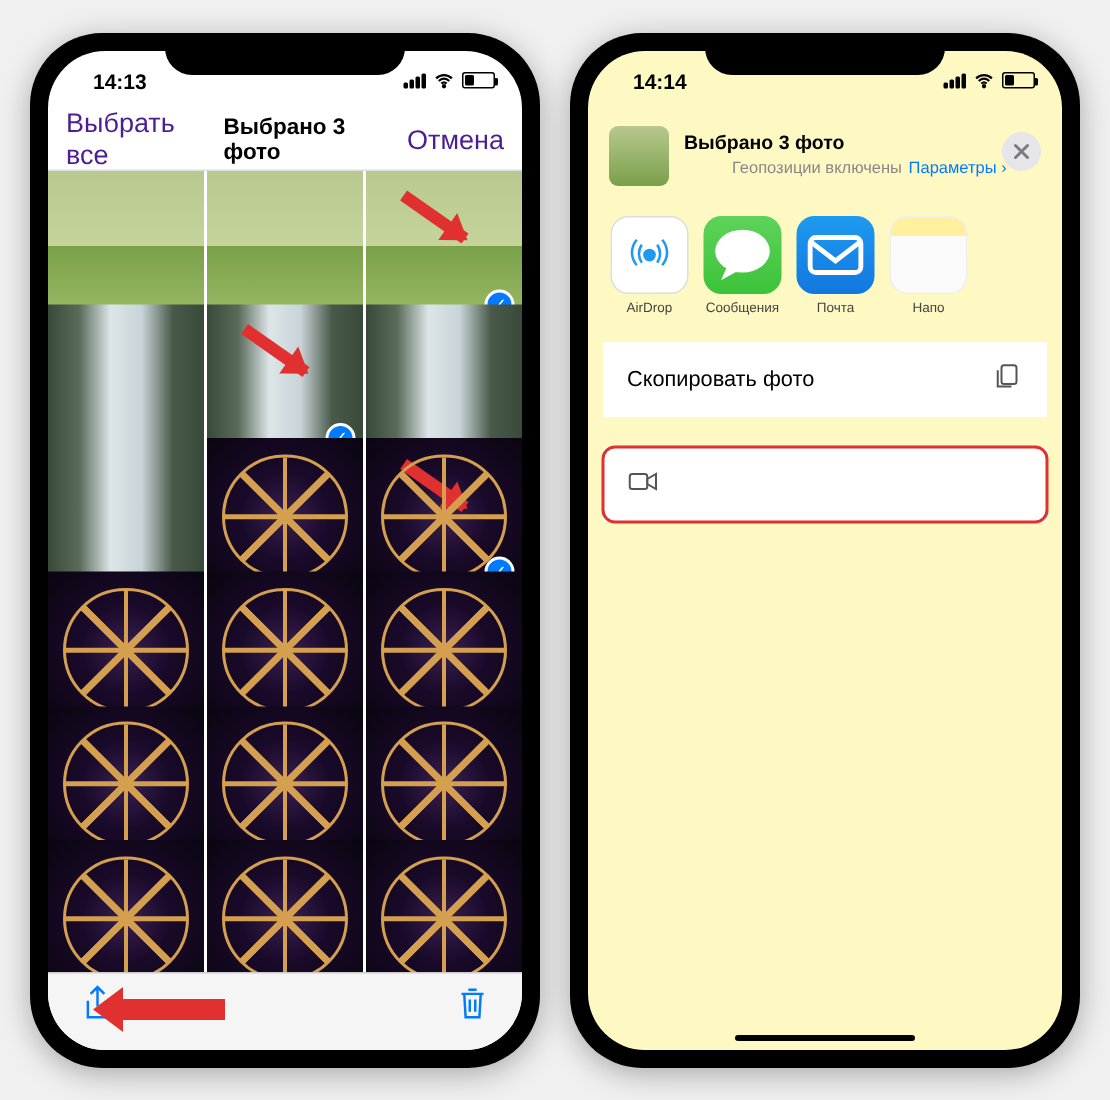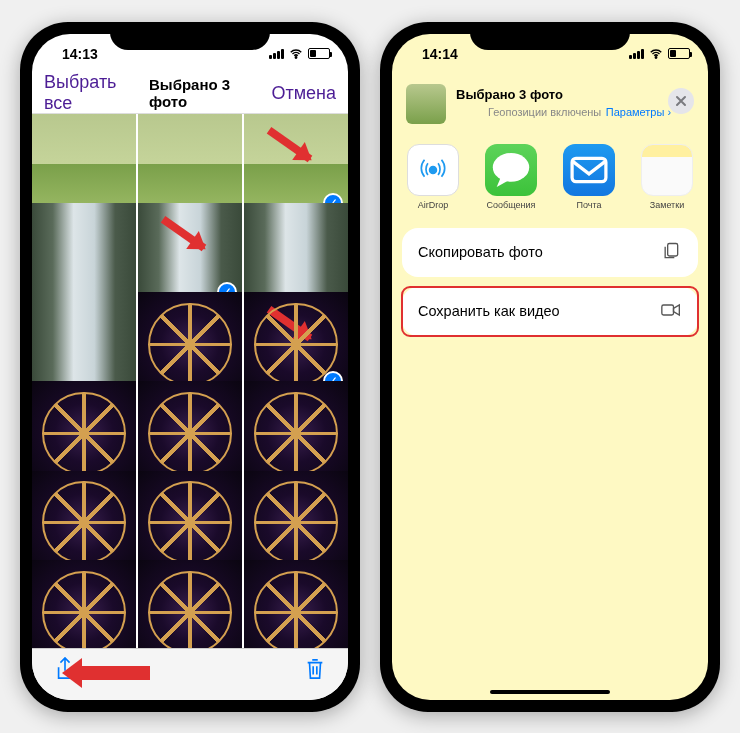--- a/index.html
+++ b/index.html
@@ -187,21 +187,21 @@
     border-radius: 50%;
     background: #e5e5ea;
     display: flex;
     align-items: center;
     justify-content: center;
     color: #888;
     font-size: 14px;
   }
   .app-row {
     display: flex;
-    gap: 24px;
+    gap: 8px;
     padding: 6px 14px 18px;
     overflow: hidden;
   }
   .app {
     display: flex;
     flex-direction: column;
     align-items: center;
     gap: 4px;
     width: 54px;
     flex-shrink: 0;
@@ -219,22 +219,22 @@
   .app .label { font-size: 9px; color: #444; text-align: center; white-space: nowrap; }
   .airdrop { background: #fff; border: 1px solid #ddd; }
   .airdrop svg { width: 34px; height: 34px; }
   .messages { background: linear-gradient(#5dd35a, #3cc23a); }
   .mail { background: linear-gradient(#1e9af0, #1277e0); }
   .notes { background: linear-gradient(#fff0a0 0%, #fff0a0 25%, #fafafa 25%); border: 1px solid #eee; }
   .napo { background: linear-gradient(#fff0a0 0%, #fff0a0 25%, #fafafa 25%); border: 1px solid #eee; }
 
   .actions {
     background: #fff;
-    border-radius: 16px;
-    margin: 0 10px 10px;
+    border-radius: 0;
+    margin: 0 10px 20px;
   }
   .action-item {
     display: flex;
     align-items: center;
     justify-content: space-between;
     padding: 13px 16px;
     border-bottom: 0.5px solid #e0e0e0;
     font-size: 14.5px;
   }
   .action-item:last-child { border-bottom: none; }
@@ -389,42 +389,37 @@
         <div class="app">
           <div class="icon mail">
             <svg viewBox="0 0 40 40" fill="none" stroke="#fff" stroke-width="2.5">
                 <rect x="7" y="11" width="26" height="18" rx="3"></rect>
                 <path d="M7 13l13 10 13-10"></path>
               </svg>
           </div>
           <div class="label">Почта</div>
         </div>
         <div class="app">
-          <div class="icon notes"></div>
-          <div class="label">Заметки</div>
-        </div>
-        <div class="app">
           <div class="icon napo"></div>
           <div class="label">Напо</div>
         </div>
       </div>
 
       <div class="actions">
         <div class="action-item">
           <span>Скопировать фото</span>
           <span class="aicon"><svg width="20" height="20" viewBox="0 0 24 24" fill="none" stroke="#555" stroke-width="1.6">
                 <rect x="8" y="3" width="12" height="15" rx="2"></rect>
                 <path d="M5 7v13h11"></path>
               </svg></span>
         </div>
       </div>
 
       <div class="actions">
         <div class="action-item highlight">
-          <span>Сохранить как видео</span>
           <span class="aicon"><svg width="22" height="20" viewBox="0 0 26 24" fill="none" stroke="#555" stroke-width="1.6">
                 <rect x="2" y="6" width="14" height="12" rx="2"></rect>
                 <path d="M16 10l7-4v12l-7-4z"></path>
               </svg></span>
         </div>
       </div>
 
       <div class="actions">
       </div>
 

